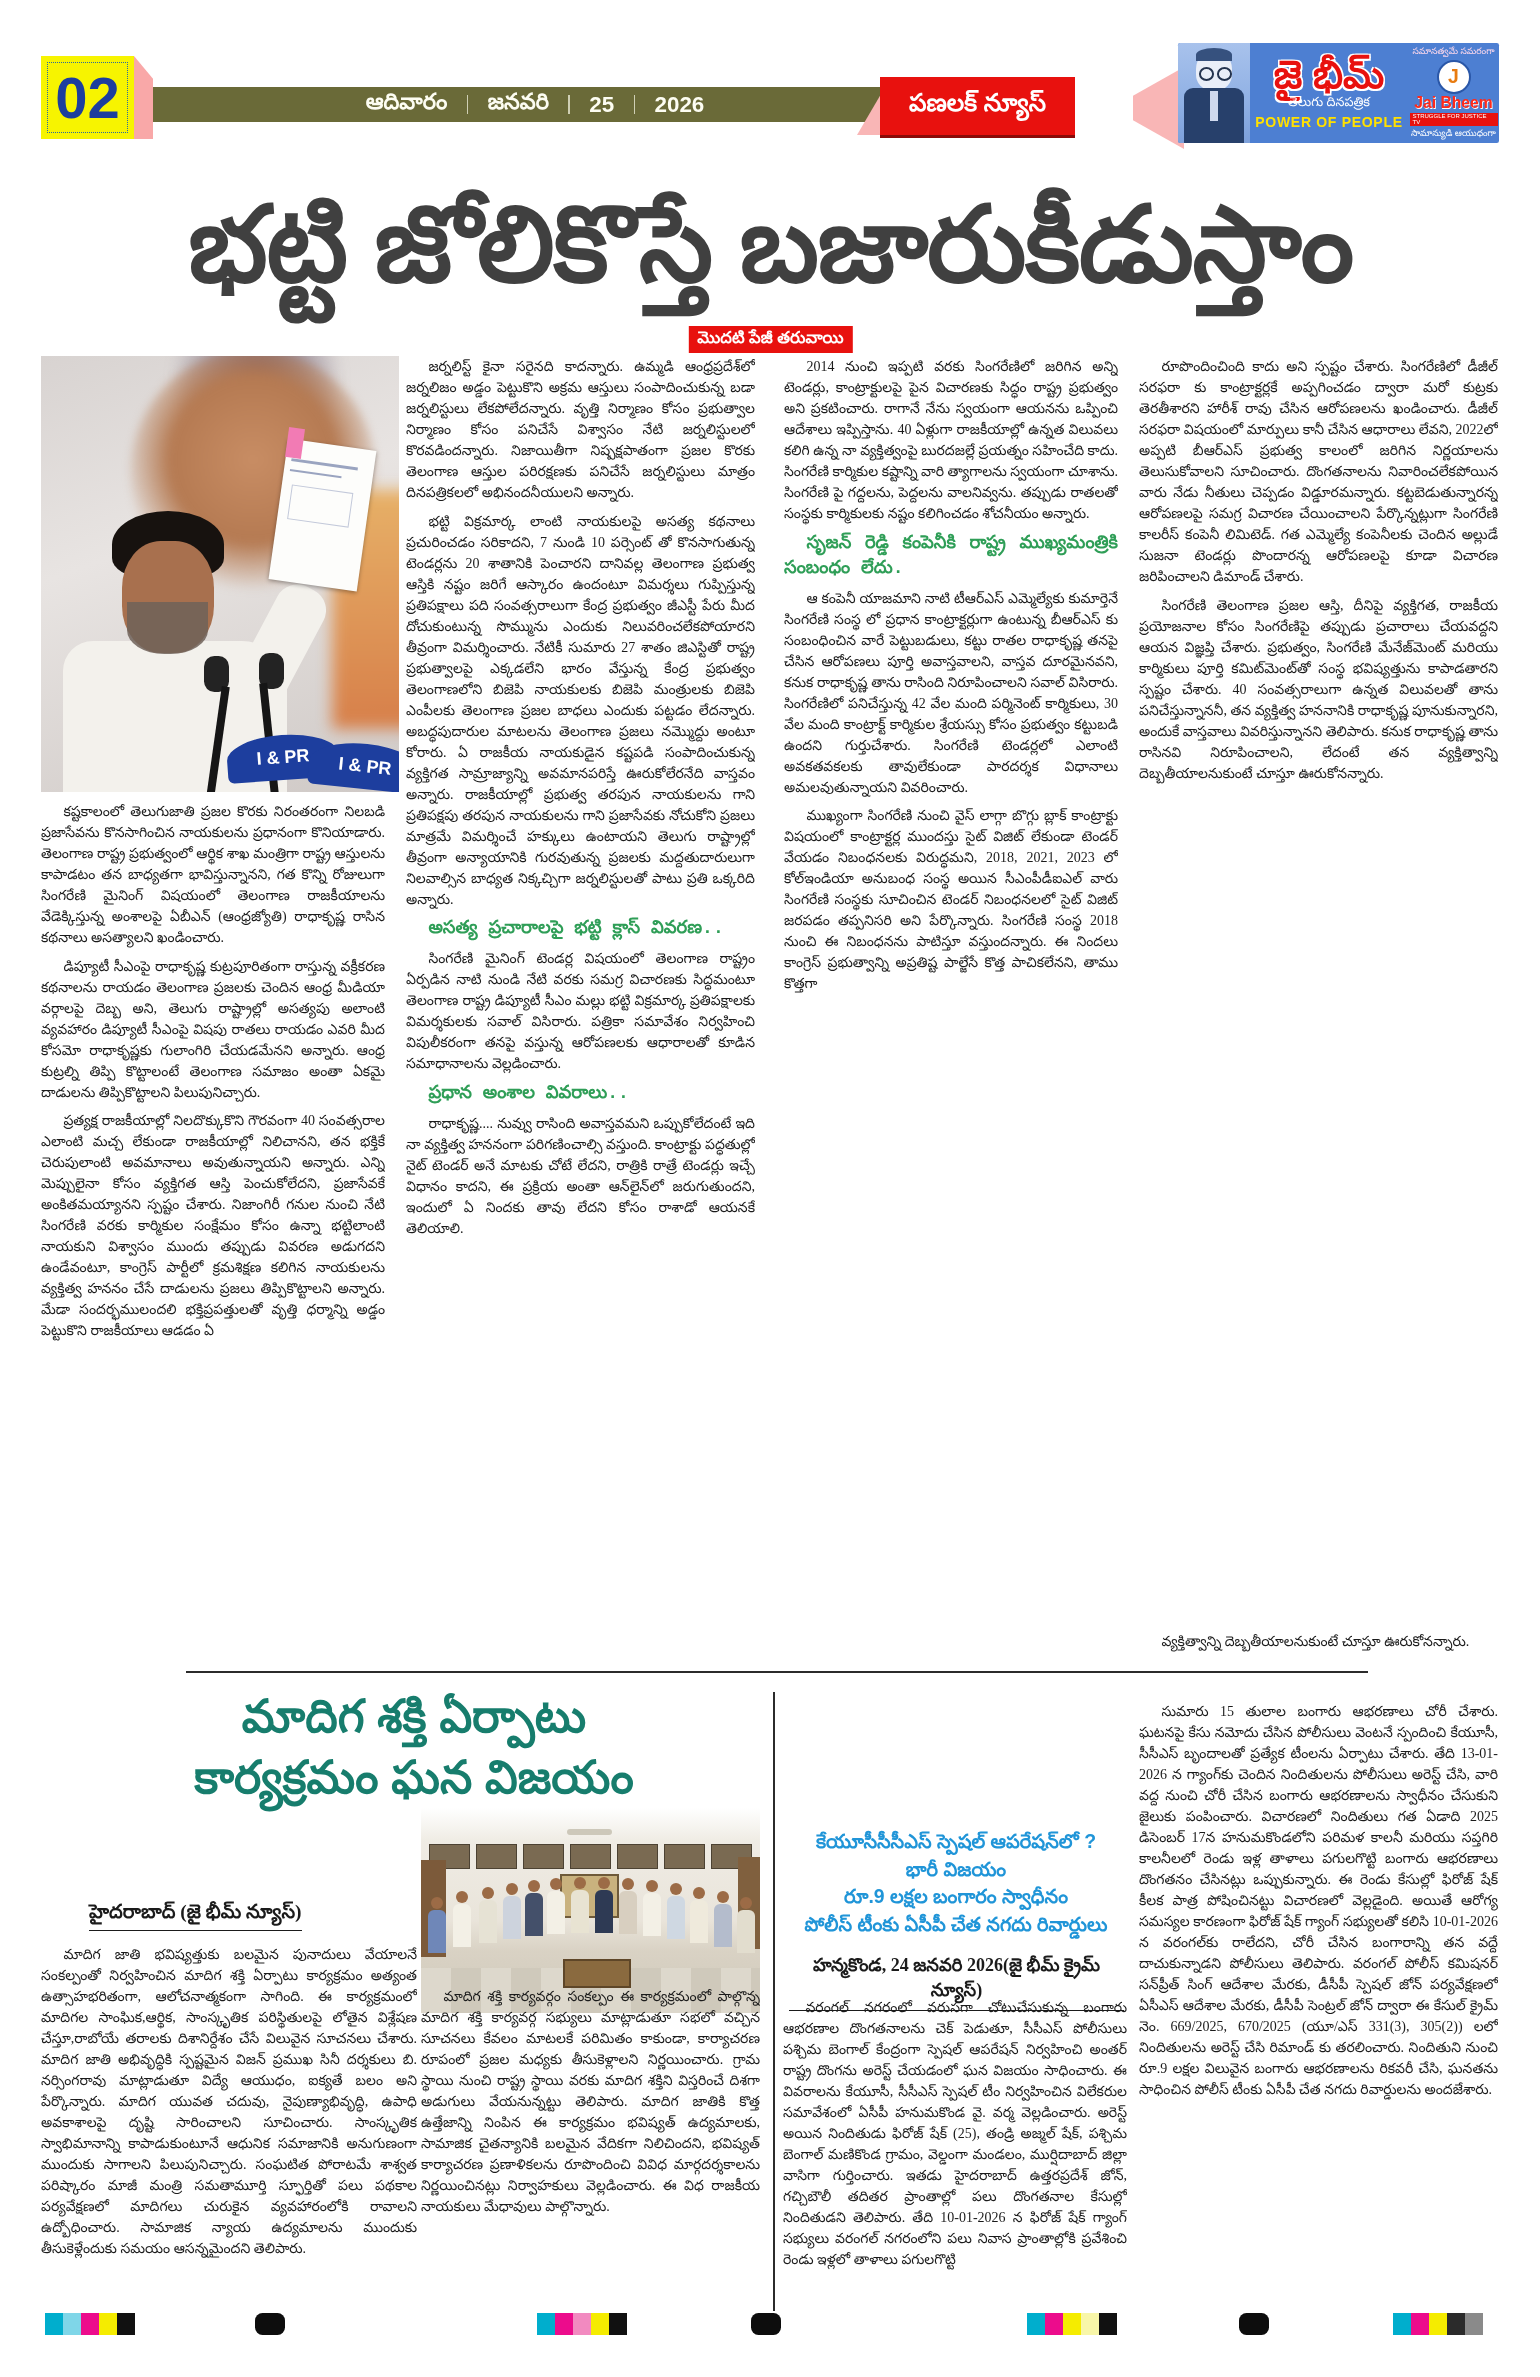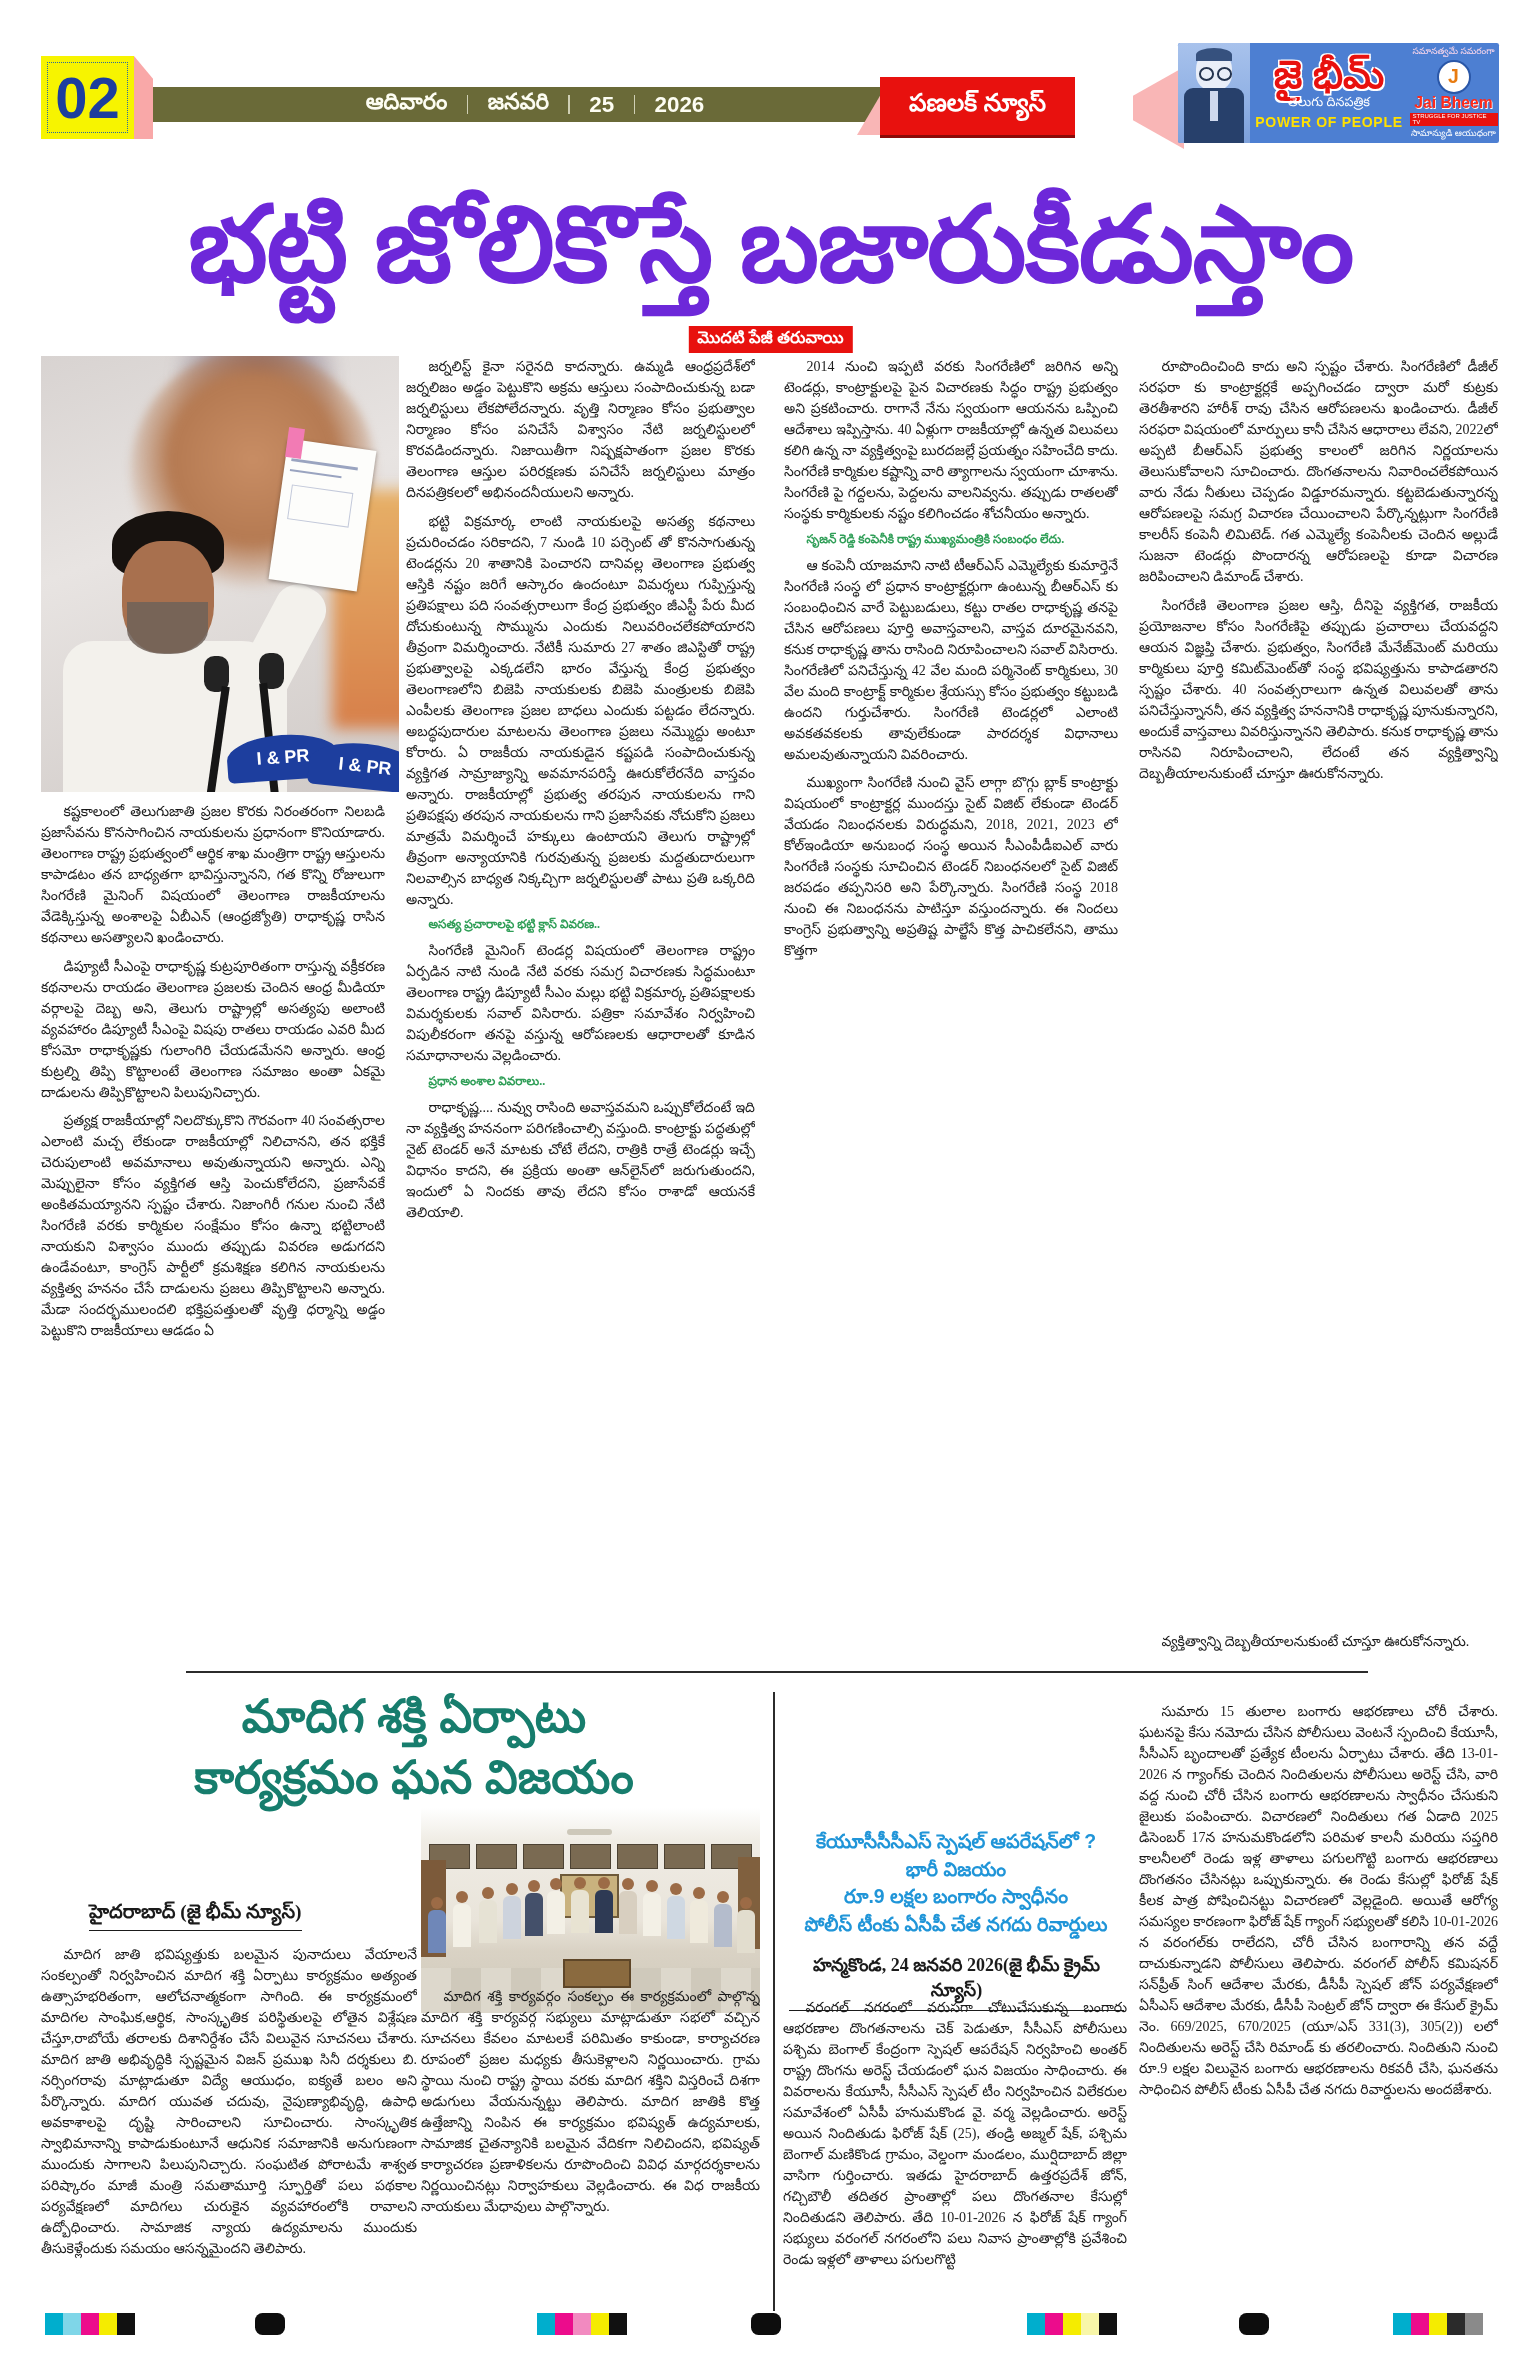--- a/index.html
+++ b/index.html
@@ -43,29 +43,29 @@
   .mast-right{width:88px;display:flex;flex-direction:column;align-items:center;justify-content:center;gap:1.5px;padding:3px 1.5px;}
   .mast-tr{color:#ffd9ec;font-size:9px;font-family:"Liberation Sans",sans-serif;}
   .emblem{width:30px;height:30px;background:#ffffff;border-radius:50%;display:flex;align-items:center;justify-content:center;
           color:#e87b10;font-family:"Liberation Sans",sans-serif;font-weight:bold;font-size:19.4px;border:2.2px solid #2a57a8;}
   .tvname{color:#ff2a1a;font-family:"Liberation Sans",sans-serif;font-weight:bold;font-size:15.7px;line-height:1;
           text-shadow:0.7px 0.7px 0 #fff;}
   .tvbanner{background:#e8110e;color:#fff;font-family:"Liberation Sans",sans-serif;font-size:6px;padding:0.7px 3px;}
   .mast-br{color:#ffffff;font-size:9px;font-family:"Liberation Sans",sans-serif;}
 
   
-  .lead-headline{left:30px;top:177px;width:1481px;text-align:center;color:#6d28d9;
+  .lead-headline{left:30px;top:177px;width:1481px;text-align:center;color:#404040;
                  font-family:"Liberation Sans",sans-serif;font-weight:800;font-size:106px;line-height:1.28;letter-spacing:-1.5px;}
   .cont-tag{left:50%;top:326px;transform:translateX(-50%);background:#e8110e;color:#ffffff;
             font-family:"Liberation Sans",sans-serif;font-weight:bold;font-size:16.4px;padding:2.2px 9px;z-index:5;}
 
   
   .colbox{overflow:hidden;text-align:justify;}
   .colbox p{margin:0 0 7.5px 0;font-size:14px;line-height:1.5;text-indent:22.4px;}
-  .colbox .subhead{color:#2f9e57;font-weight:bold;font-size:12px;margin:7.5px 0 6px 0;text-indent:22.4px;}
+  .colbox .subhead{color:#2f9e57;font-weight:bold;font-size:18px;margin:7.5px 0 6px 0;text-indent:22.4px;font-family:Liberation Mono, monospace;}
   .col1{left:41px;top:801px;width:344px;height:865px;}
   .col2{left:406px;top:356px;width:349px;height:1310px;}
   .col3{left:784px;top:356px;width:334px;height:1310px;}
   .col4{left:1139px;top:356px;width:359px;height:1310px;}
   .midrule{left:186px;top:1671px;width:1180px;height:1.5px;background:#2b2b2b;}
 
   
   .mainphoto{left:41px;top:356px;width:358px;height:436px;overflow:hidden;
              background:linear-gradient(160deg,#d8d3d1 0%,#e8e4e2 40%,#cfc9c6 100%);}
   .mp-blurface{position:absolute;left:89px;top:-7.5px;width:246px;height:246px;border-radius:50%;

